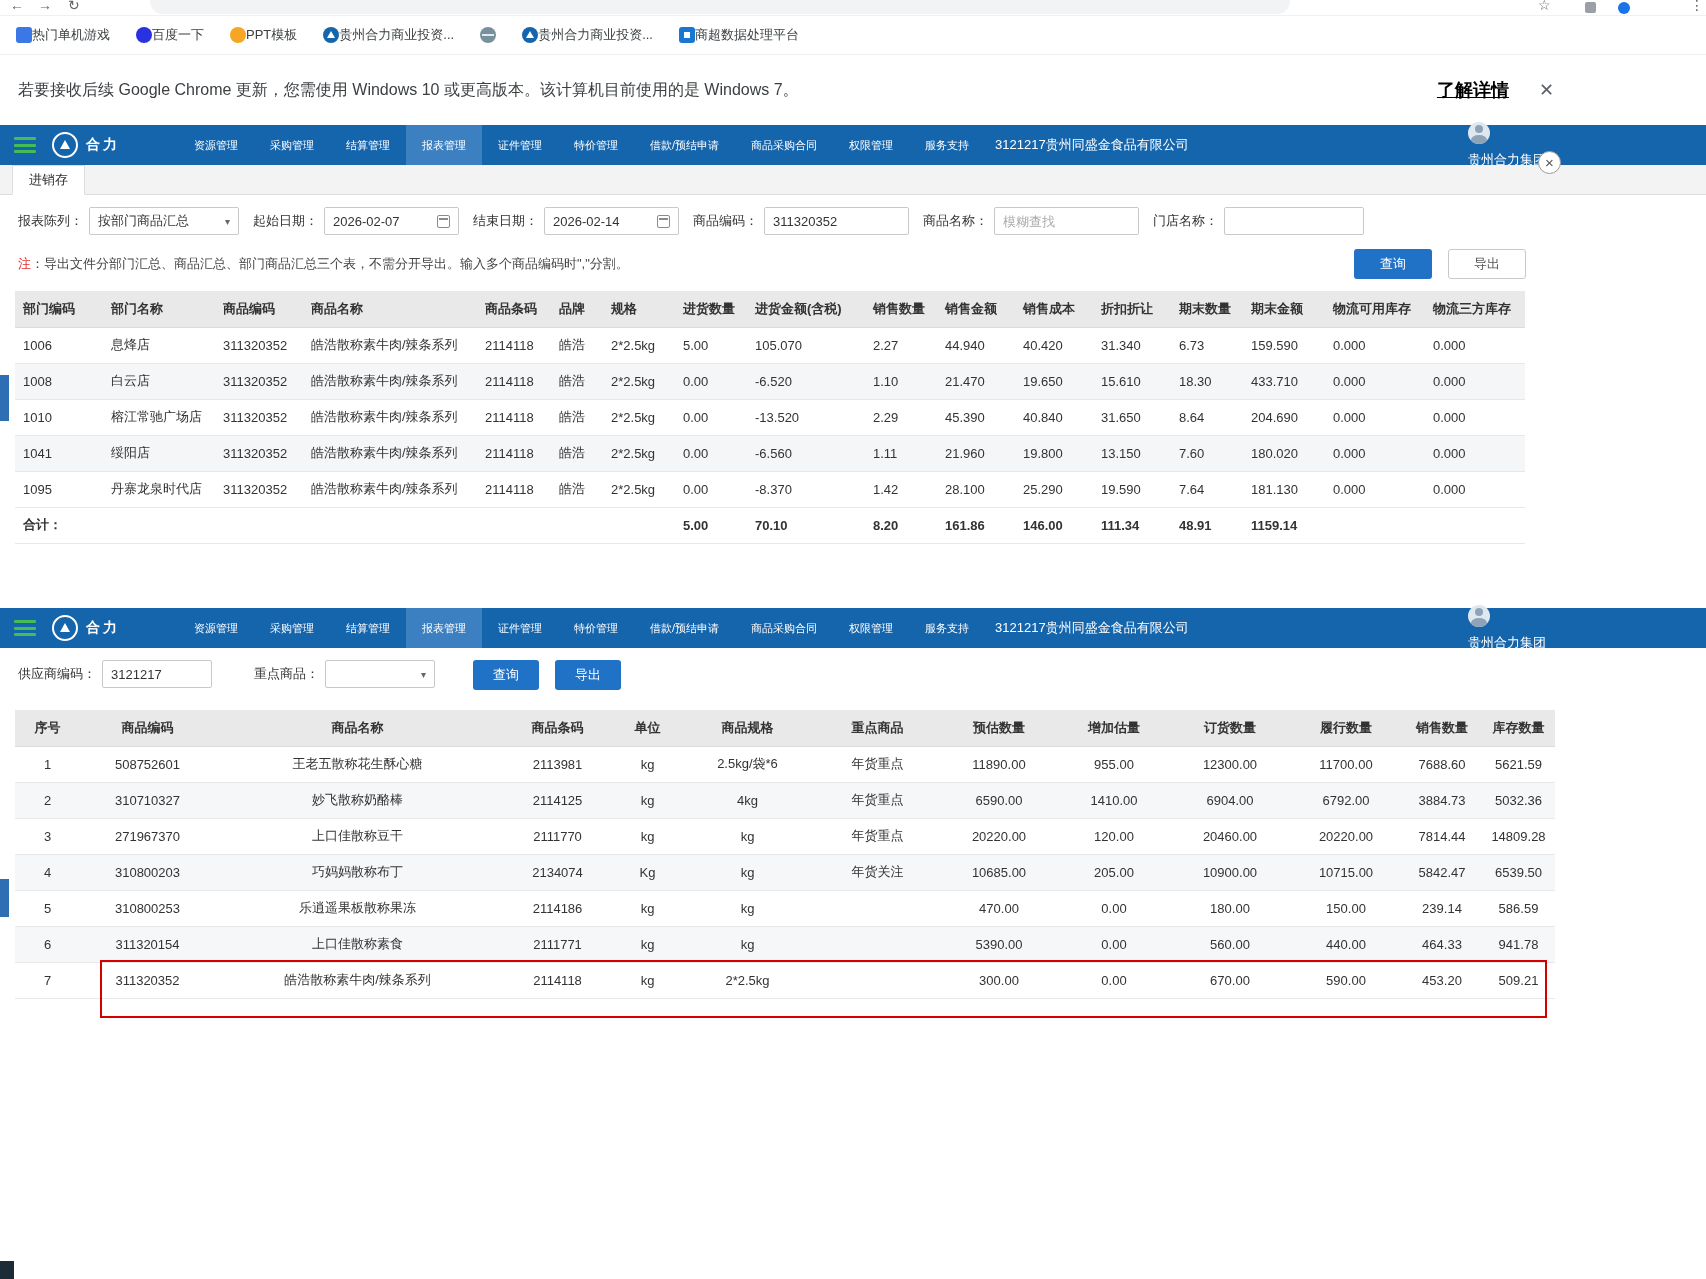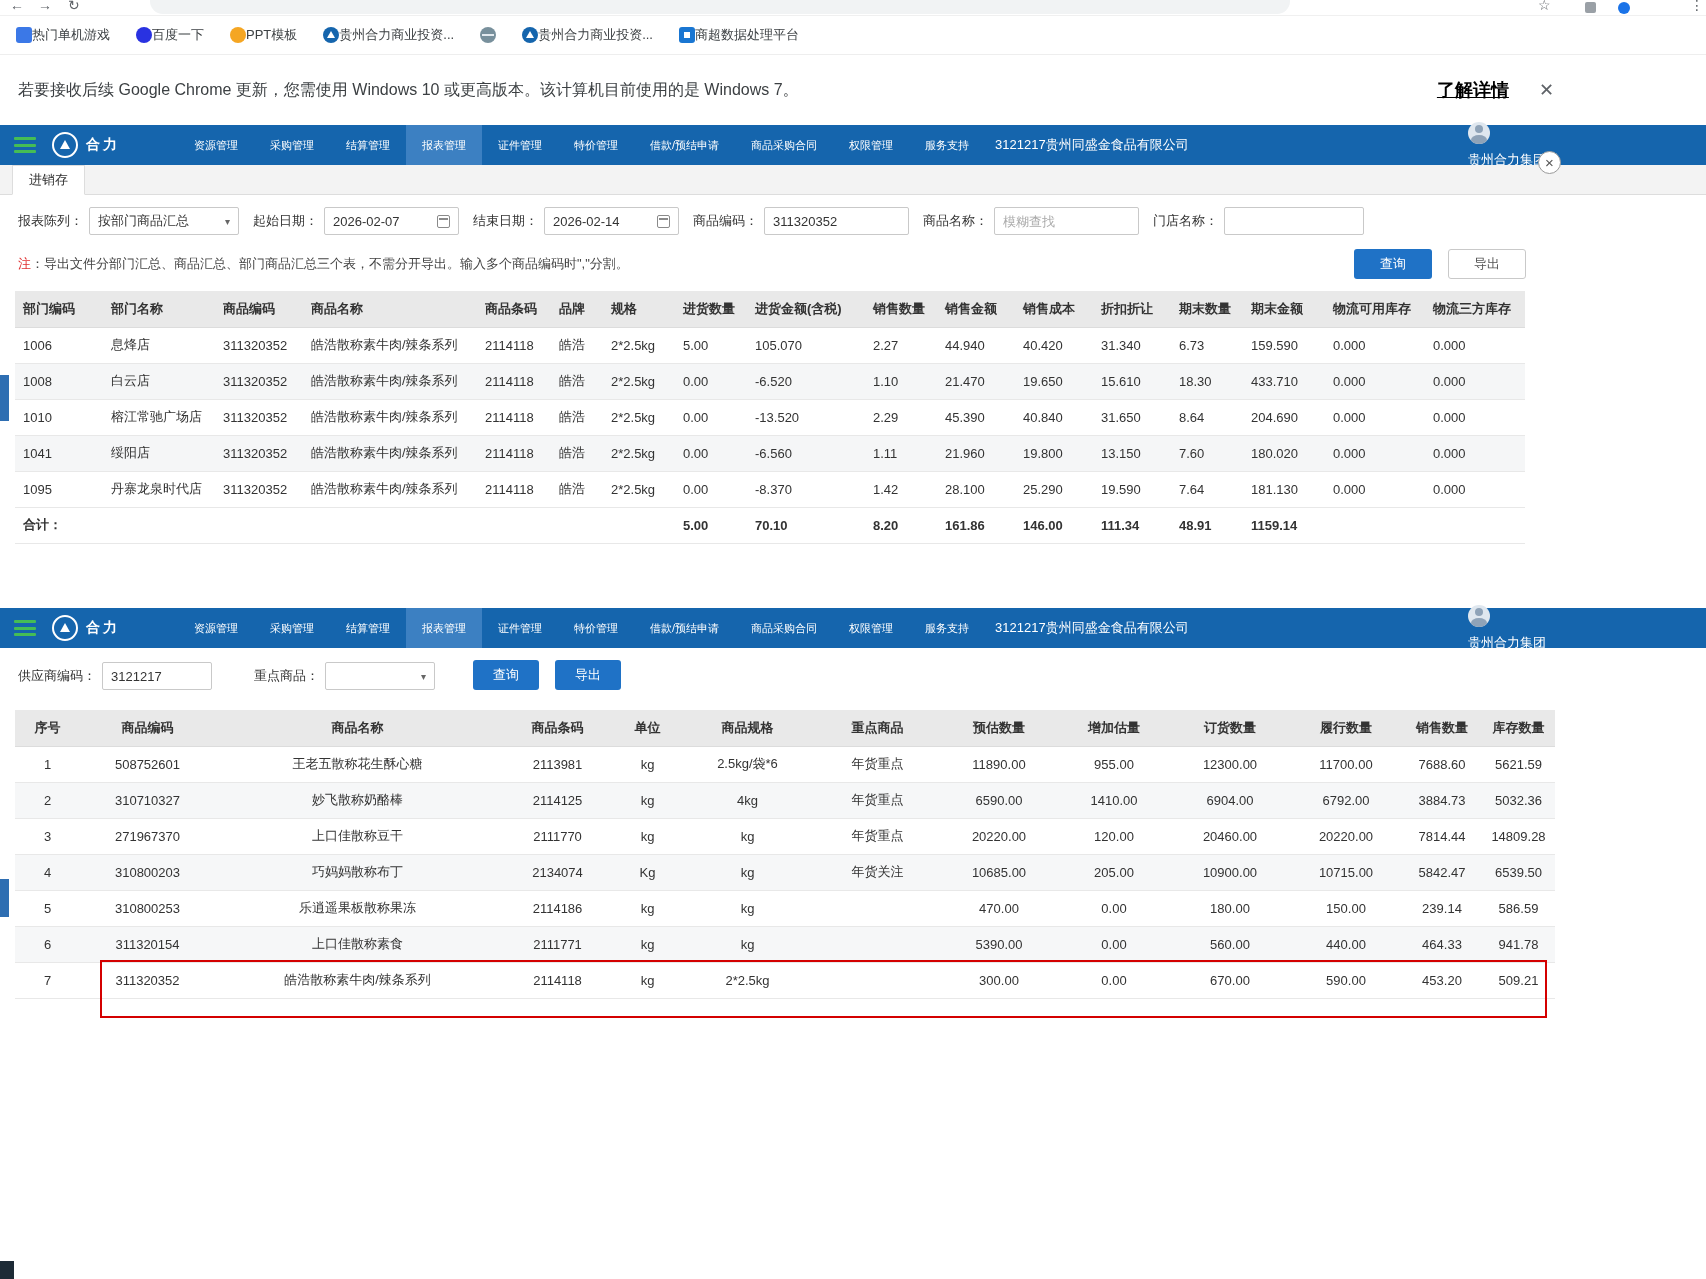--- a/index.html
+++ b/index.html
@@ -57,21 +57,21 @@
   .avatar::before { content:""; position:absolute; top:3px; left:7px; width:8px; height:8px; border-radius:50%; background:#8fa3b8; }
   .avatar::after { content:""; position:absolute; top:13px; left:3px; width:16px; height:10px; border-radius:50% 50% 0 0; background:#8fa3b8; }
 
   
   .window { position:relative; }
   .content1 { height:443px; background:#fff; position:relative; }
   .content2 { height:631px; background:#fff; position:relative; }
   .tabstrip { height:30px; background:#f3f3f3; border-bottom:1px solid #ddd; display:flex; align-items:flex-end; padding-left:12px; }
   .page-tab { background:#fff; border:1px solid #ddd; border-bottom:1px solid #fff; margin-bottom:-1px; padding:5px 16px; font-size:13px; color:#333; cursor:pointer; }
 
-  .filters { display:flex; align-items:flex-end; padding:12px 0 8px 18px; font-size:13px; color:#333; }
+  .filters { display:flex; align-items:flex-start; padding:12px 0 8px 18px; font-size:13px; color:#333; }
   .fgroup { display:flex; align-items:center; margin-right:14px; }
   .fgroup label { margin-right:6px; white-space:nowrap; }
   .control { height:28px; border:1px solid #c9c9c9; border-radius:2px; background:#fff; display:flex; align-items:center; padding:0 8px; font-size:13px; color:#333; }
   .select150 { width:150px; justify-content:space-between; }
   .select110 { width:110px; justify-content:space-between; }
   .date135 { width:135px; justify-content:space-between; }
   input.control { outline:none; }
   input.w145 { width:145px; }
   input.w140 { width:140px; }
   input.w110 { width:110px; }

